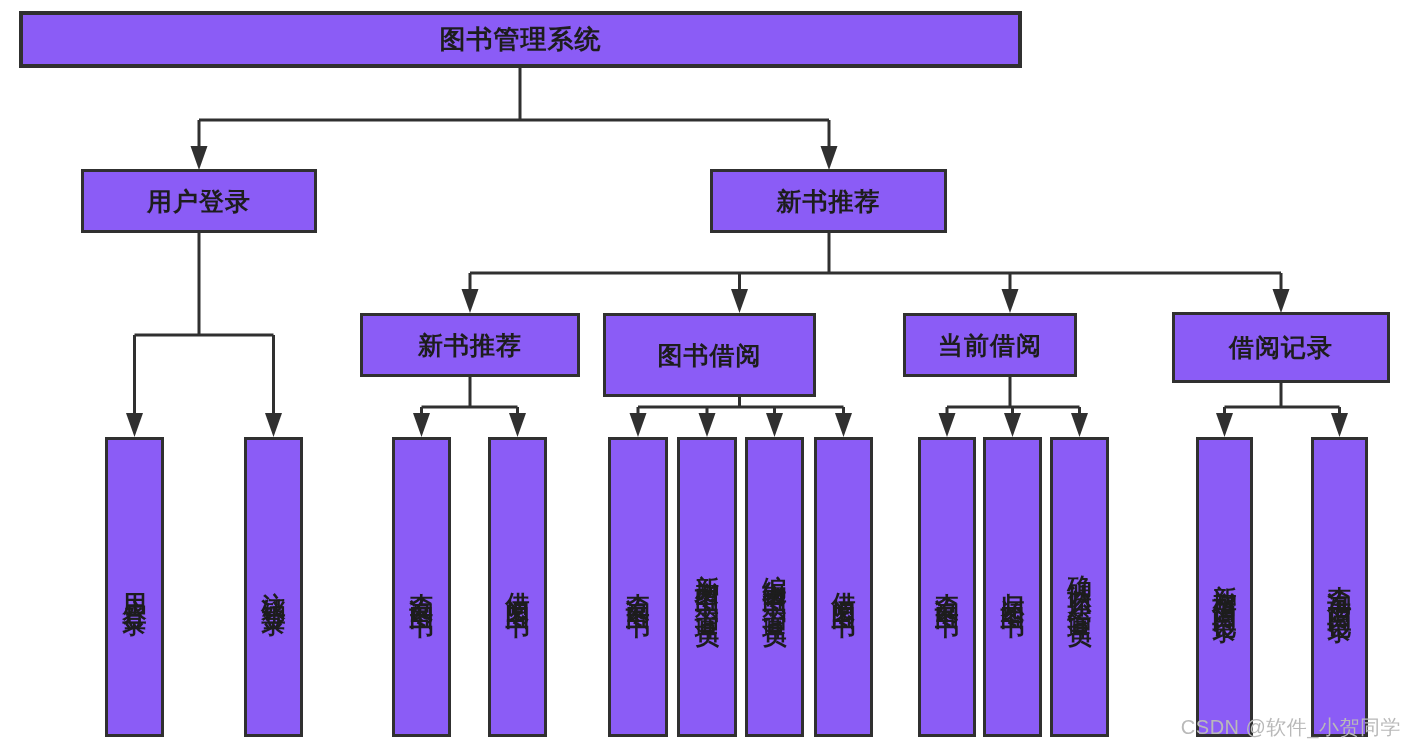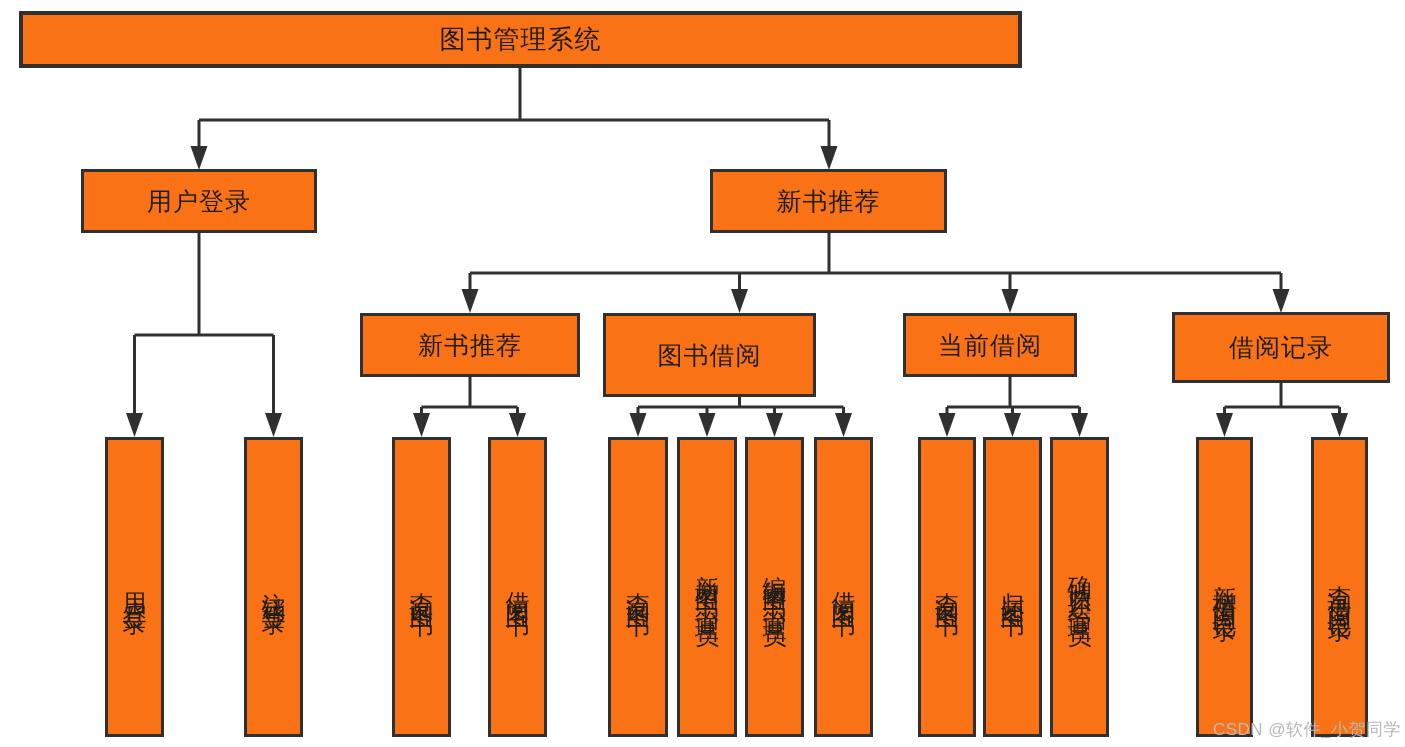--- a/index.html
+++ b/index.html
@@ -12,24 +12,25 @@
   .stage{
     position:relative;width:1405px;height:747px;background:var(--bg);
     overflow:hidden;
     font-family:"Liberation Sans","DejaVu Sans",sans-serif;
     color:var(--text);
   }
   .connectors{position:absolute;left:0;top:0;width:1405px;height:747px;}
   .conn{stroke:var(--line);stroke-width:3;fill:none;}
   .arrow{fill:var(--line);stroke:none;}
   .hbox,.vbox{
-    position:absolute;box-sizing:border-box;background:#f97316;
+    position:absolute;box-sizing:border-box;background:#8b5cf6;
     border:3px solid var(--line);
     display:flex;align-items:center;justify-content:center;
     text-align:center;
+    font-weight:bold;
   }
   .hbox span{font-size:25px;letter-spacing:1px;white-space:nowrap;}
   #r{left:19px;top:11px;width:1003px;height:57px;border-width:4px;}
   #r span{font-size:26px;}
   #l2a{left:81px;top:169px;width:236px;height:64px;}
   #l2b{left:710px;top:169px;width:237px;height:64px;}
   #l3a{left:360px;top:313px;width:220px;height:64px;}
   #l3b{left:603px;top:313px;width:213px;height:84px;align-items:center;}
   #l3c{left:903px;top:313px;width:174px;height:64px;}
   #l3d{left:1172px;top:312px;width:218px;height:71px;}
@@ -47,21 +48,21 @@
   #v6{left:677px;width:60px;}
   #v7{left:745px;}
   #v8{left:814px;}
   #v9{left:918px;width:58px;}
   #v10{left:983px;}
   #v11{left:1050px;}
   #v12{left:1196px;width:57px;}
   #v13{left:1311px;width:57px;}
   .watermark{
     position:absolute;right:4px;bottom:6px;z-index:5;
-    font-size:17px;color:var(--wm);letter-spacing:0.5px;white-space:nowrap;
+    font-size:20px;color:var(--wm);letter-spacing:0.5px;white-space:nowrap;
   }
 </style>
 </head>
 <body>
 
 <div class="stage">
 
   <svg class="connectors" width="1405" height="747" viewBox="0 0 1405 747">
     <g>
       <path class="conn" d="M520 68 V120 M199 120 H829 M199 120 V152 M829 120 V152"></path>

